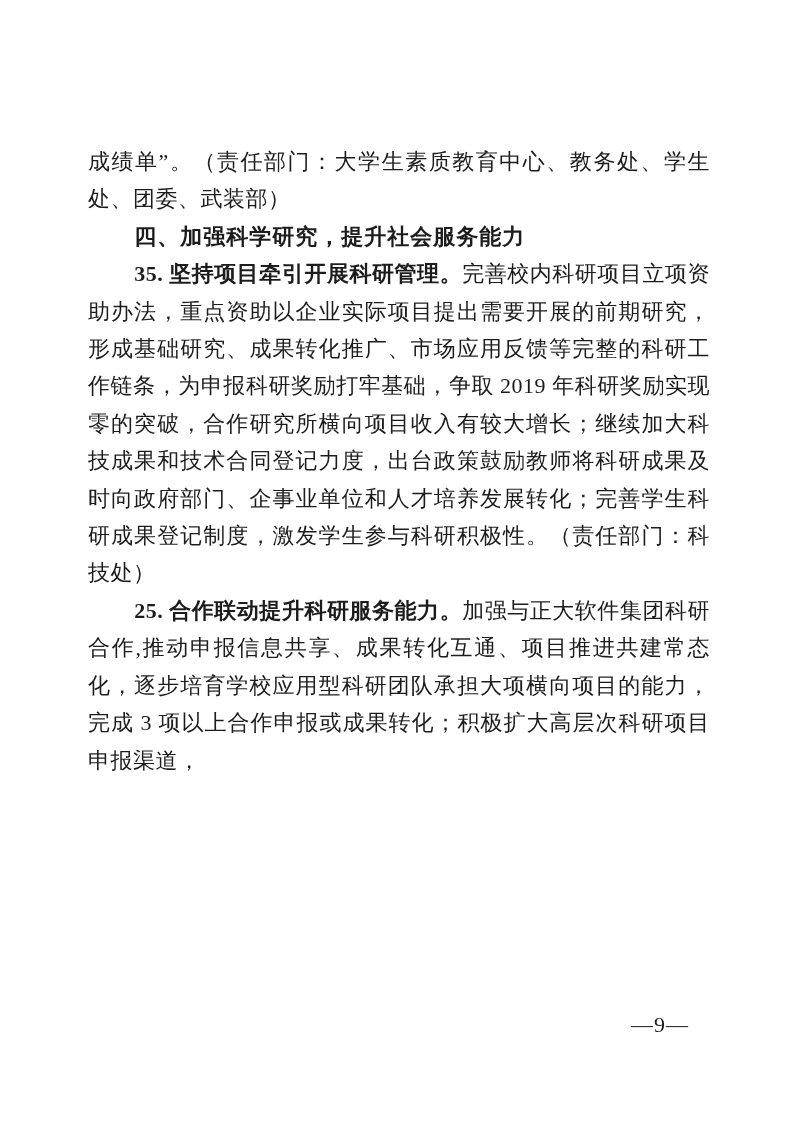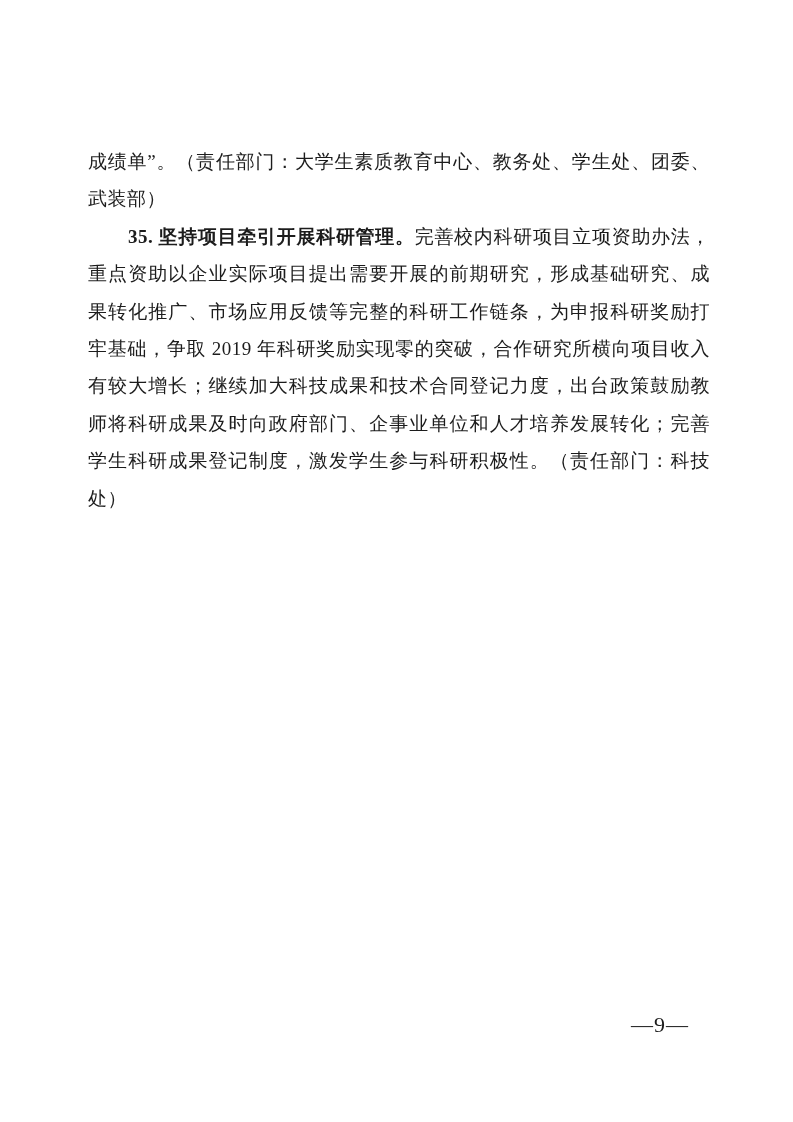--- a/index.html
+++ b/index.html
@@ -15,21 +15,21 @@
     background: #ffffff;
     color: #1c1c1c;
     font-family: "Liberation Serif", "DejaVu Serif", serif;
     overflow: hidden;
   }
   .content {
     position: absolute;
     left: 88px;
     top: 143px;
     width: 622px;
-    font-size: 19px;
+    font-size: 22px;
     line-height: 37.4px;
     text-align: justify;
     letter-spacing: 0.5px;
   }
   .content p {
     margin: 0;
     padding: 0;
   }
   .indent {
     text-indent: 2.1em;
@@ -60,21 +60,23 @@
 </head>
 <body>
 
 <div class="page">
 
   <div class="content">
 
     <p><span>成绩单”。</span><span class="run-kaiti">（责任部门：大学生素质教育中心、教务处、学生处、团委、武装部）</span></p>
 
 
+    <p class="indent heading"><span>四、加强科学研究，提升社会服务能力</span></p>
 
     <p class="indent"><span class="run-bold">35. 坚持项目牵引开展科研管理。</span><span>完善校内科研项目立项资助办法，重点资助以企业实际项目提出需要开展的前期研究，形成基础研究、成果转化推广、市场应用反馈等完整的科研工作链条，为申报科研奖励打牢基础，争取 2019 年科研奖励实现零的突破，合作研究所横向项目收入有较大增长；继续加大科技成果和技术合同登记力度，出台政策鼓励教师将科研成果及时向政府部门、企事业单位和人才培养发展转化；完善学生科研成果登记制度，激发学生参与科研积极性。</span><span class="run-kaiti">（责任部门：科技处）</span></p>
 
+    <p class="indent"><span class="run-bold">25. 合作联动提升科研服务能力。</span><span>加强与正大软件集团科研合作,推动申报信息共享、成果转化互通、项目推进共建常态化，逐步培育学校应用型科研团队承担大项横向项目的能力，完成 3 项以上合作申报或成果转化；积极扩大高层次科研项目申报渠道，</span></p>
 
   </div>
 
   <div class="pageno">—9—</div>
 
 </div>
 
 </body></html>

